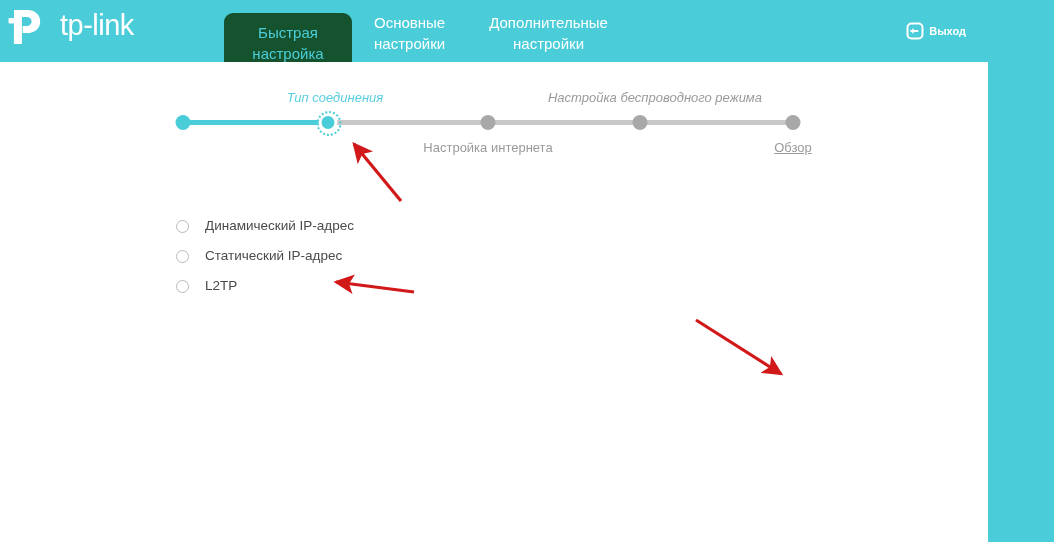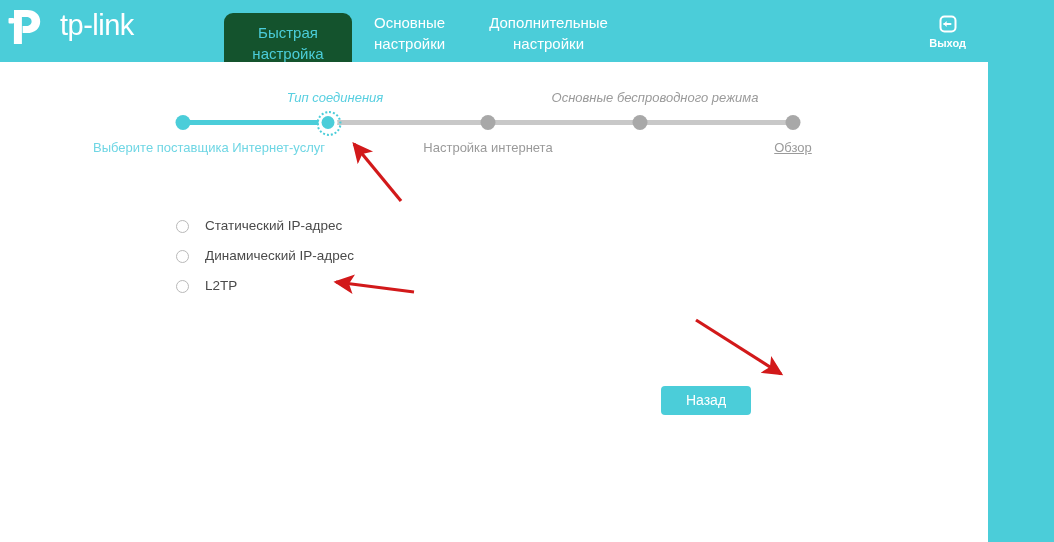--- a/index.html
+++ b/index.html
@@ -104,21 +104,21 @@
     right: 66px;
     top: 0;
     height: 62px;
     display: flex;
     align-items: center;
     gap: 48px;
     padding-right: 22px;
   }
   .head-action {
     display: flex;
-    flex-direction: column;
+    flex-direction: row;
     align-items: center;
     gap: 3px;
     cursor: pointer;
     color: #ffffff;
     user-select: none;
   }
   .head-action .ha-label {
     font-size: 11px;
     font-weight: bold;
     line-height: 1;
@@ -313,52 +313,50 @@
         <span class="ha-label">Выход</span>
       </div>
     </div>
   </div>
 
   <div class="stepper">
     <div class="step-track"></div>
     <div class="step-track-done"></div>
 
     <div class="step-dot done" style="left:3px;"></div>
-    <div class="step-label below hl" style="left:29px;">Выберите поставщика Интернет-услуг</div>
 
     <div class="step-dot current" style="left:148px;"></div>
     <div class="step-label above hl-strong" style="left:155px;">Тип соединения</div>
 
     <div class="step-dot" style="left:308px;"></div>
     <div class="step-label below" style="left:308px;">Настройка интернета</div>
 
     <div class="step-dot" style="left:460px;"></div>
-    <div class="step-label above" style="left:475px;">Основные беспроводного режима</div>
+    <div class="step-label above" style="left:475px;">Настройка беспроводного режима</div>
 
     <div class="step-dot" style="left:613px;"></div>
     <div class="step-label below" style="left:613px;text-decoration:underline;">Обзор</div>
   </div>
 
   <div class="options">
     <div class="opt-row">
       <span class="radio"></span>
-      <span class="opt-label">Статический IP-адрес</span>
+      <span class="opt-label">Динамический IP-адрес</span>
     </div>
     <div class="opt-row">
       <span class="radio"></span>
-      <span class="opt-label">Динамический IP-адрес</span>
+      <span class="opt-label">Статический IP-адрес</span>
     </div>
     <div class="opt-row">
       <span class="radio"></span>
       <span class="opt-label">L2TP</span>
     </div>
   </div>
 
   <div class="buttons">
-    <button class="btn" type="button">Назад</button>
   </div>
 
   <svg class="arrows" width="1054" height="542" viewBox="0 0 1054 542">
     <defs>
       <marker id="ah" markerWidth="7" markerHeight="7" refX="5.6" refY="3.5" orient="auto" markerUnits="strokeWidth">
         <path d="M0,0.4 L6.4,3.5 L0,6.6 L1.5,3.5 Z" fill="#d2191a"></path>
       </marker>
     </defs>
     <line x1="401" y1="201" x2="354" y2="144" stroke="#d2191a" stroke-width="3.2" marker-end="url(#ah)"></line>
     <line x1="414" y1="292" x2="336" y2="282" stroke="#d2191a" stroke-width="3.2" marker-end="url(#ah)"></line>

